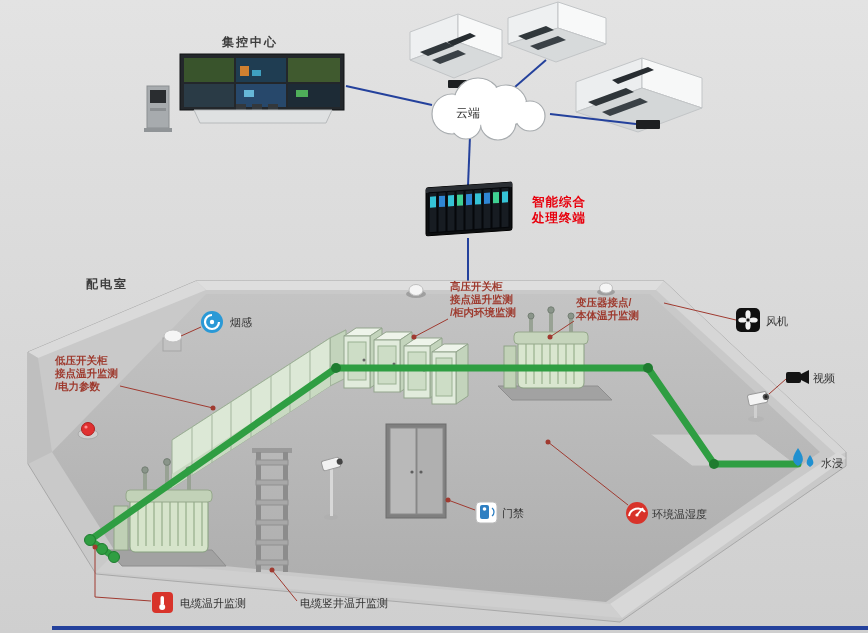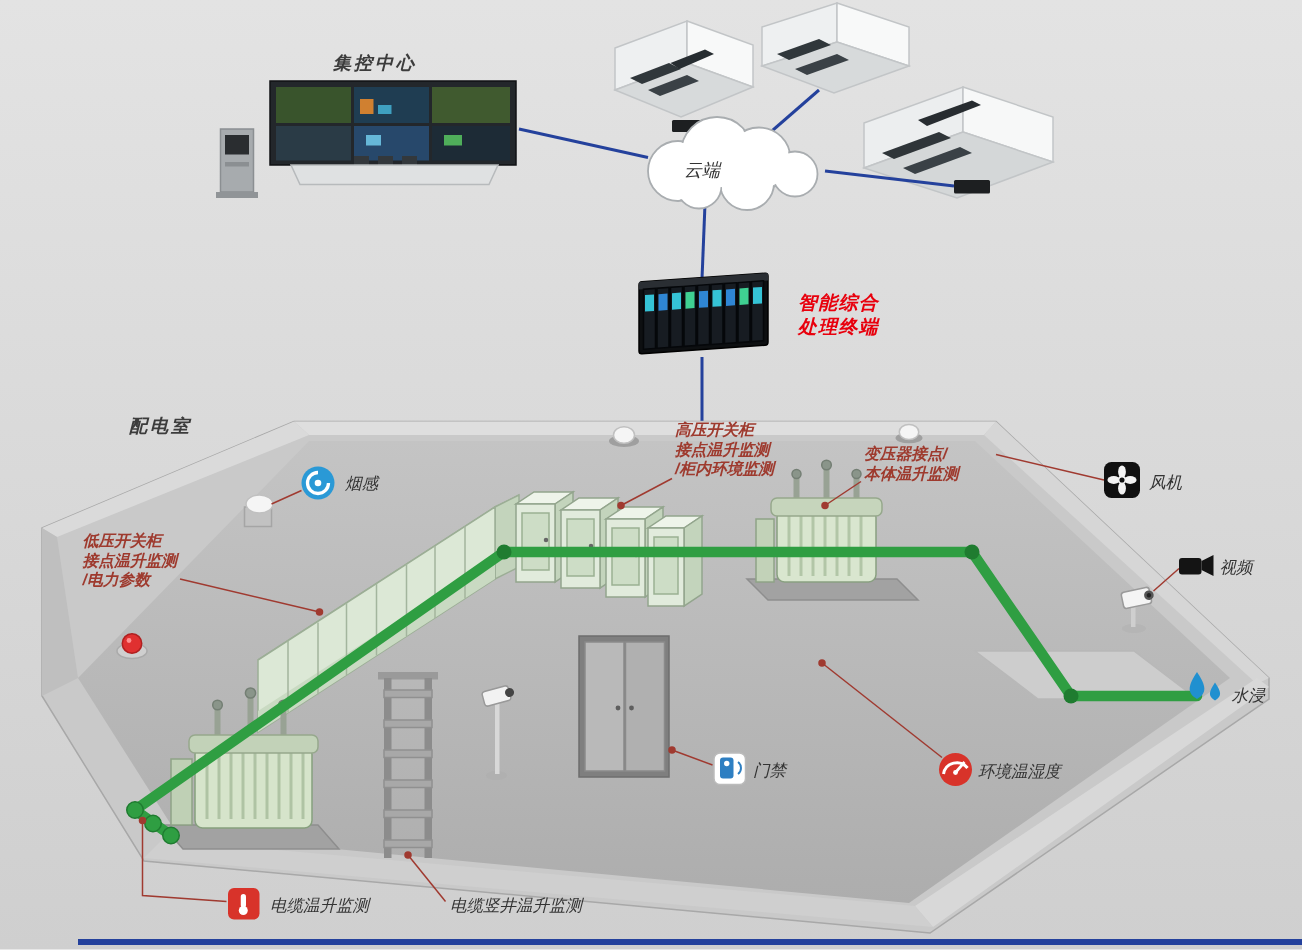--- a/index.html
+++ b/index.html
@@ -1,17 +1,17 @@
 <!DOCTYPE html>
 <html><head>
 <meta charset="utf-8">
 <style>
   html,body{margin:0;padding:0;background:#efefef;}
   .stage{position:relative;width:868px;height:633px;overflow:hidden;
-         font-family:"Liberation Sans","DejaVu Sans",sans-serif;font-style:italic;}
+         font-family:"Liberation Sans","DejaVu Sans",sans-serif;}
   svg{display:block}
   text{font-family:"Liberation Sans","DejaVu Sans",sans-serif;}
   .lbl{font-size:11px;fill:#333;}
   .lbl-red{font-size:10.5px;font-weight:bold;fill:#9e3a2e;}
   .lbl-dark{font-size:12px;font-weight:bold;fill:#3c3c3c;letter-spacing:2px;}
   .lbl-terminal{font-size:12.5px;font-weight:bold;fill:#e8000d;letter-spacing:1px;}
   .lbl-cloud{font-size:12px;fill:#333;}
   .leader{stroke:#a03a30;stroke-width:1;fill:none;}
   .blueline{stroke:#24419c;stroke-width:2;fill:none;}
   .dot{fill:#a03a30;}

